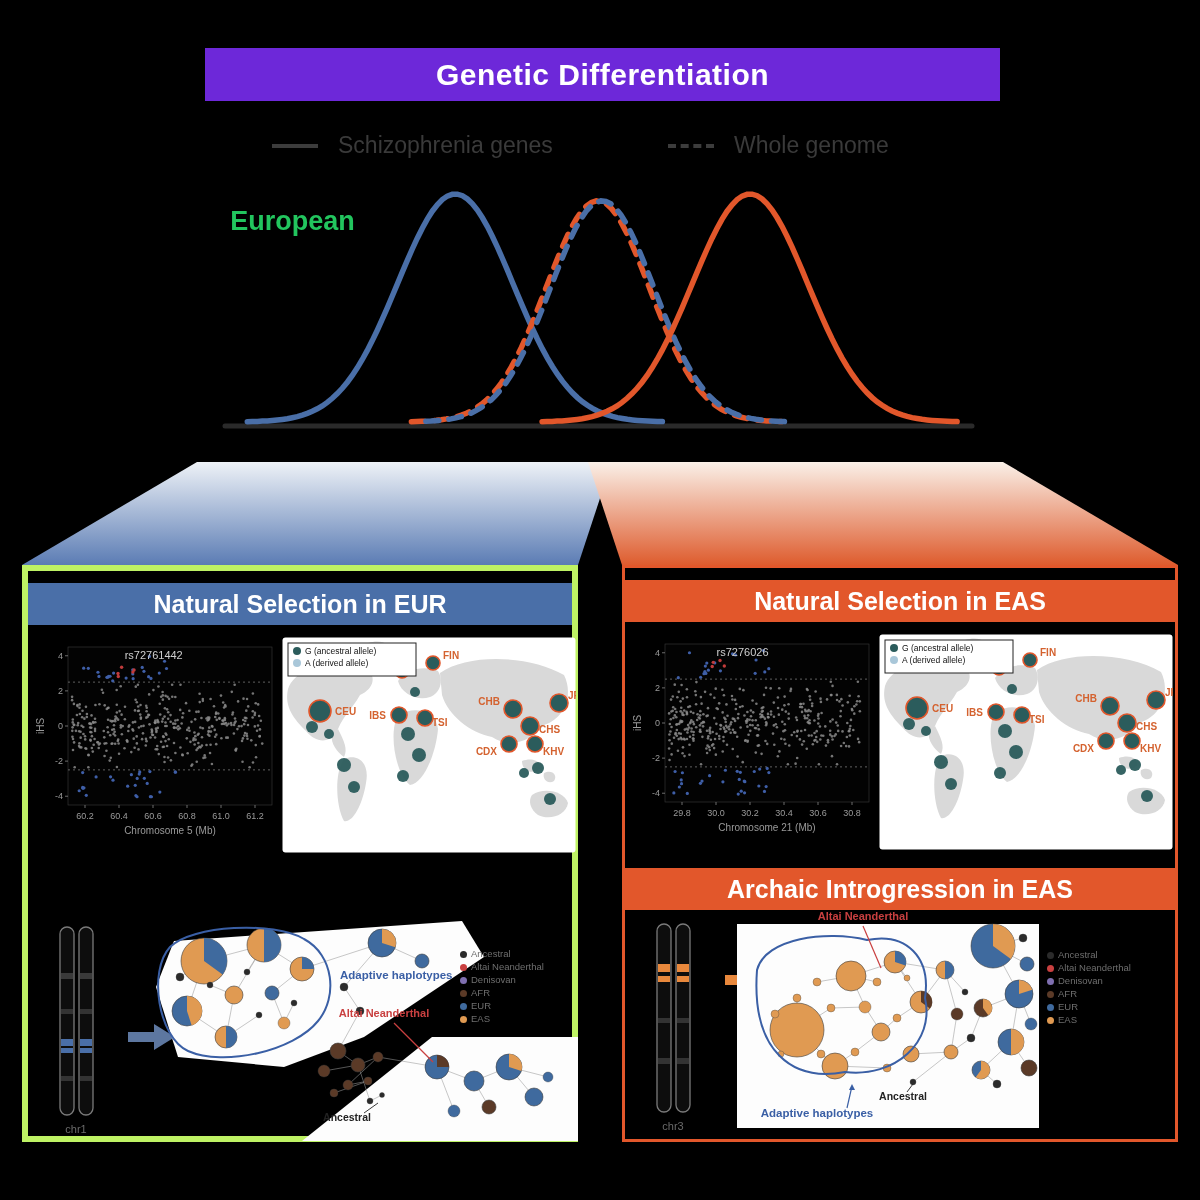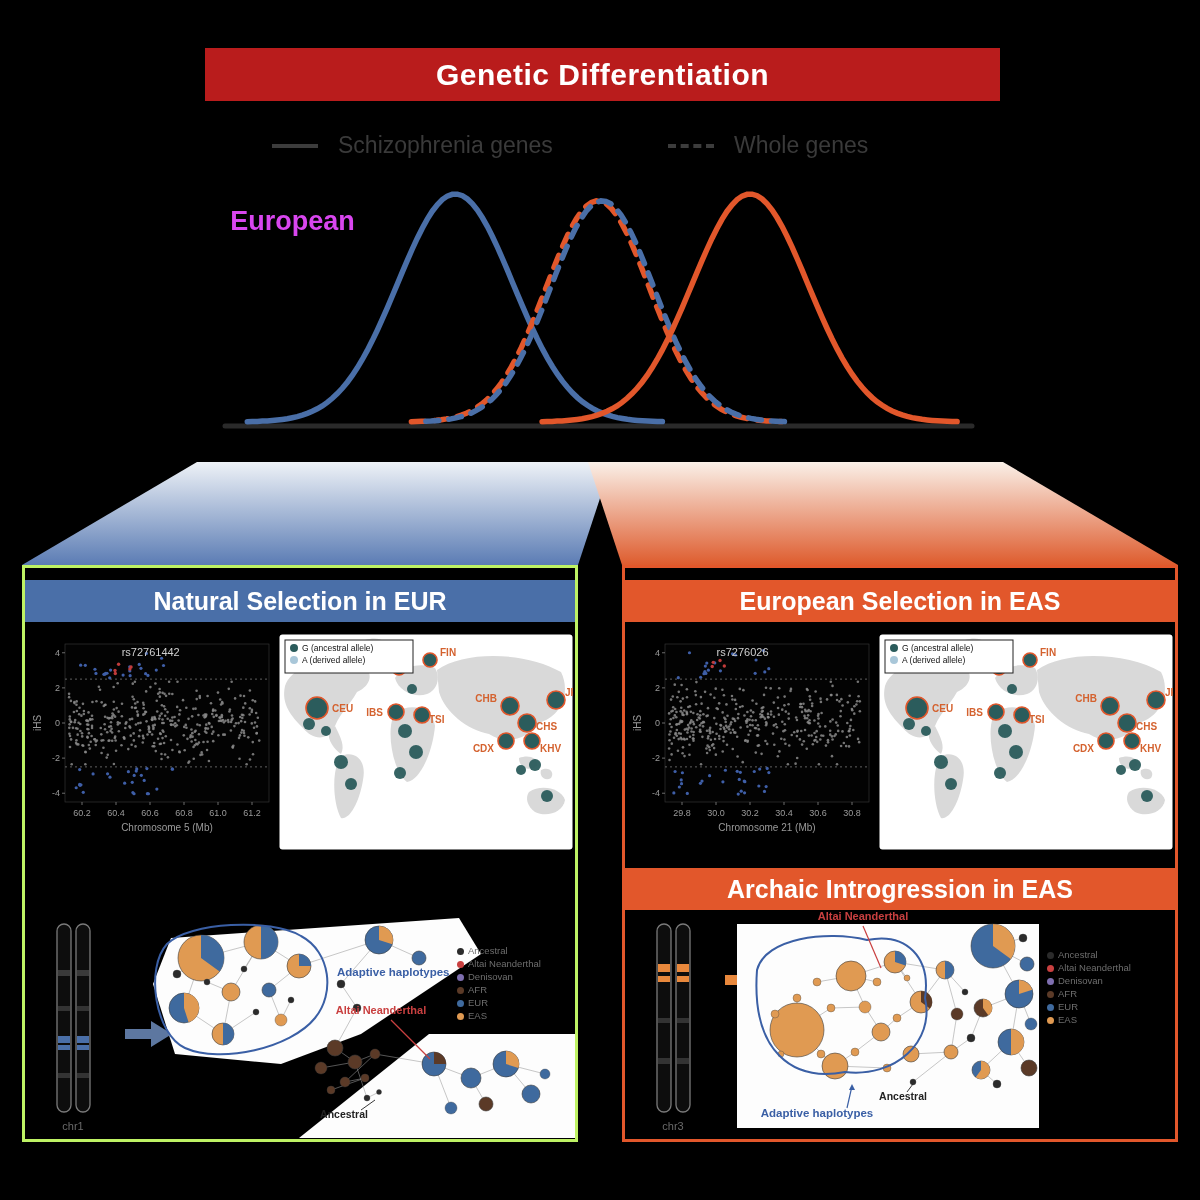--- a/index.html
+++ b/index.html
@@ -2,34 +2,34 @@
 <html><head>
 <meta charset="utf-8">
 <style>
   html,body{margin:0;padding:0;background:#000;}
   body{width:1200px;height:1200px;position:relative;overflow:hidden;
        font-family:"Liberation Sans",sans-serif;}
   svg text{font-family:"Liberation Sans",sans-serif;}
 
   .top-banner{position:absolute;left:205px;top:48px;width:795px;height:53px;
     line-height:53px;text-align:center;color:#fff;font-weight:bold;font-size:30px;
-    background:#b91c1c;letter-spacing:.5px;}
+    background:#6d28d9;letter-spacing:.5px;}
   .curve-legend{position:absolute;display:flex;align-items:center;gap:20px;
     color:#3a3a3a;font-size:23px;}
   #leg1{left:272px;top:132px;} #leg2{left:668px;top:132px;}
   .leg-line{width:46px;height:0;border-top:4px solid #3c3c3c;display:inline-block;}
   .leg-line.dashed{border-top-style:dashed;}
   #curves{position:absolute;left:200px;top:110px;width:800px;height:355px;}
   .pop-label{position:absolute;font-weight:bold;font-size:27px;text-align:center;line-height:1.25;}
-  .eur-label{left:200px;top:205px;width:185px;color:#d946ef;}
+  .eur-label{left:200px;top:205px;width:185px;color:#22c55e;}
   .eas-label{left:810px;top:205px;width:195px;color:#e2572b;}
   #beams{position:absolute;left:0;top:462px;width:1200px;height:103px;}
 
   .panel{position:absolute;top:565px;width:556px;height:577px;background:#000;box-sizing:border-box;}
-  .eur-panel{left:22px;border:3px solid #bef264;}
+  .eur-panel{left:22px;border:6px solid #bef264;}
   .eas-panel{left:622px;border:3px solid #e2572b;}
   .panel-header{position:absolute;left:0;right:0;top:12px;height:42px;line-height:42px;
     text-align:center;color:#fff;font-weight:bold;font-size:25px;}
   .eur-bg{background:#4a6fa8;} .eas-bg{background:#e2572b;}
   .panel-header.introg{top:300px;}
   .scatter{position:absolute;left:4px;top:64px;width:252px;height:220px;}
   .map{position:absolute;left:254px;top:66px;width:294px;height:216px;}
   .chrom{position:absolute;left:16px;top:350px;width:80px;height:218px;}
   .arrow-svg{position:absolute;width:48px;height:28px;}
   .eur-panel .arrow-svg{left:100px;top:452px;}
@@ -47,21 +47,21 @@
 <body>
 
 <div class="top-banner">Genetic Differentiation</div>
 
 <div class="curve-legend" id="leg1">
   <span class="leg-line"></span>
   <span>Schizophrenia genes</span>
 </div>
 <div class="curve-legend" id="leg2">
   <span class="leg-line dashed"></span>
-  <span>Whole genes</span>
+  <span>Whole genome</span>
 </div>
 
 <svg id="curves" viewBox="0 0 800 355">
     <path d="M25,316 L772,316" stroke="#2a2a2a" stroke-width="5" stroke-linecap="round"></path>
     <path d="M47.3,311.7L52.3,311.5L57.3,311.4L62.3,311.1L67.3,310.9L72.3,310.5L77.3,310.0L82.3,309.4L87.3,308.7L92.3,307.7L97.3,306.6L102.3,305.1L107.3,303.4L112.3,301.3L117.3,298.8L122.3,295.9L127.3,292.4L132.3,288.3L137.3,283.6L142.3,278.3L147.3,272.2L152.3,265.4L157.3,257.8L162.3,249.5L167.3,240.4L172.3,230.6L177.3,220.2L182.3,209.2L187.3,197.8L192.3,186.0L197.3,174.1L202.3,162.1L207.3,150.4L212.3,139.0L217.3,128.2L222.3,118.2L227.3,109.1L232.3,101.2L237.3,94.7L242.3,89.6L247.3,86.1L252.3,84.3L257.4,84.2L262.4,85.7L267.4,89.0L272.4,93.8L277.4,100.1L282.4,107.8L287.4,116.6L292.4,126.5L297.4,137.2L302.4,148.5L307.4,160.2L312.4,172.2L317.4,184.1L322.4,195.9L327.4,207.4L332.4,218.5L337.4,229.0L342.4,238.9L347.4,248.1L352.4,256.5L357.4,264.2L362.4,271.2L367.4,277.3L372.4,282.8L377.4,287.6L382.4,291.8L387.4,295.3L392.4,298.4L397.4,301.0L402.4,303.1L407.4,304.9L412.4,306.4L417.4,307.6L422.4,308.5L427.4,309.3L432.4,309.9L437.4,310.4L442.4,310.8L447.4,311.1L452.4,311.3L457.4,311.5L462.4,311.6" fill="none" stroke="#4a6fa8" stroke-width="5.5" stroke-linecap="round"></path>
     <path d="M211.4,311.7L216.4,311.5L221.4,311.3L226.4,311.1L231.4,310.7L236.4,310.3L241.4,309.7L246.4,308.9L251.4,307.9L256.4,306.7L261.4,305.1L266.4,303.2L271.4,300.7L276.4,297.8L281.4,294.3L286.4,290.1L291.4,285.2L296.4,279.4L301.4,272.8L306.4,265.4L311.4,256.9L316.4,247.6L321.4,237.4L326.4,226.4L331.4,214.7L336.4,202.3L341.4,189.6L346.4,176.7L351.4,163.8L356.4,151.2L361.4,139.1L366.4,127.8L371.4,117.6L376.4,108.8L381.4,101.5L386.4,96.1L391.4,92.5L396.4,90.9L401.4,91.4L406.4,93.9L411.4,98.5L416.4,104.8L421.4,112.9L426.4,122.4L431.4,133.1L436.4,144.8L441.4,157.2L446.4,170.0L451.4,182.9L456.4,195.8L461.4,208.3L466.4,220.4L471.4,231.8L476.4,242.4L481.4,252.2L486.4,261.1L491.4,269.1L496.4,276.1L501.4,282.3L506.4,287.6L511.4,292.2L516.4,296.1L521.4,299.3L526.4,302.0L531.4,304.1L536.4,305.9L541.4,307.3L546.4,308.4L551.4,309.3L556.4,310.0L561.4,310.5L566.4,310.9L571.4,311.2L576.4,311.4L581.4,311.6" fill="none" stroke="#e2572b" stroke-width="5.5" stroke-linecap="round" stroke-dasharray="13 10"></path>
     <path d="M215.9,311.7L220.9,311.5L225.9,311.3L230.9,311.1L235.9,310.7L240.9,310.3L245.9,309.7L250.9,308.9L255.9,307.9L260.9,306.7L265.9,305.1L270.9,303.2L275.9,300.7L280.9,297.8L285.9,294.3L290.9,290.1L295.9,285.2L300.9,279.4L305.9,272.8L310.9,265.4L315.9,256.9L320.9,247.6L325.9,237.4L330.9,226.4L335.9,214.7L340.9,202.3L345.9,189.6L350.9,176.7L355.9,163.8L360.9,151.2L365.9,139.1L370.9,127.8L375.9,117.6L380.9,108.8L385.9,101.5L390.9,96.1L395.9,92.5L400.9,90.9L405.9,91.4L410.9,93.9L415.9,98.5L420.9,104.8L425.9,112.9L430.9,122.4L435.9,133.1L440.9,144.8L445.9,157.2L450.9,170.0L455.9,182.9L460.9,195.8L465.9,208.3L470.9,220.4L475.9,231.8L480.9,242.4L485.9,252.2L490.9,261.1L495.9,269.1L500.9,276.1L505.9,282.3L510.9,287.6L515.9,292.2L520.9,296.1L525.9,299.3L530.9,302.0L535.9,304.1L540.9,305.9L545.9,307.3L550.9,308.4L555.9,309.3L560.9,310.0L565.9,310.5L570.9,310.9L575.9,311.2L580.9,311.4L585.9,311.6" fill="none" stroke="#4a6fa8" stroke-width="5.5" stroke-linecap="round" stroke-dasharray="13 10" stroke-dashoffset="13"></path>
     <path d="M342.1,311.7L347.1,311.5L352.1,311.4L357.1,311.1L362.1,310.9L367.1,310.5L372.1,310.0L377.1,309.4L382.1,308.7L387.1,307.7L392.1,306.6L397.1,305.1L402.1,303.4L407.1,301.3L412.1,298.8L417.1,295.9L422.1,292.4L427.1,288.3L432.1,283.6L437.1,278.3L442.1,272.2L447.1,265.4L452.1,257.8L457.1,249.5L462.1,240.4L467.1,230.6L472.1,220.2L477.1,209.2L482.1,197.8L487.1,186.0L492.1,174.1L497.1,162.1L502.1,150.4L507.1,139.0L512.1,128.2L517.1,118.2L522.1,109.1L527.1,101.2L532.1,94.7L537.1,89.6L542.1,86.1L547.1,84.3L552.1,84.2L557.1,85.7L562.1,89.0L567.1,93.8L572.1,100.1L577.1,107.8L582.1,116.6L587.1,126.5L592.1,137.2L597.1,148.5L602.1,160.2L607.1,172.2L612.1,184.1L617.1,195.9L622.1,207.4L627.1,218.5L632.1,229.0L637.1,238.9L642.1,248.1L647.1,256.5L652.1,264.2L657.1,271.2L662.1,277.3L667.1,282.8L672.1,287.6L677.1,291.8L682.1,295.3L687.1,298.4L692.1,301.0L697.1,303.1L702.1,304.9L707.1,306.4L712.1,307.6L717.1,308.5L722.1,309.3L727.1,309.9L732.1,310.4L737.1,310.8L742.1,311.1L747.1,311.3L752.1,311.5L757.1,311.6" fill="none" stroke="#e2572b" stroke-width="5.5" stroke-linecap="round"></path>
   </svg>
 
@@ -731,21 +731,21 @@
       <div><span class="dot" style="background: rgb(43, 43, 43);"></span><span>Ancestral</span></div>
       <div><span class="dot" style="background: rgb(201, 64, 64);"></span><span>Altai Neanderthal</span></div>
       <div><span class="dot" style="background: rgb(127, 111, 176);"></span><span>Denisovan</span></div>
       <div><span class="dot" style="background: rgb(91, 58, 39);"></span><span>AFR</span></div>
       <div><span class="dot" style="background: rgb(63, 106, 158);"></span><span>EUR</span></div>
       <div><span class="dot" style="background: rgb(224, 154, 82);"></span><span>EAS</span></div>
     </div>
 </section>
 
 <section class="panel eas-panel">
-  <div class="panel-header eas-bg">European Selection in EAS</div>
+  <div class="panel-header eas-bg">Natural Selection in EAS</div>
   <svg class="scatter" id="scatter-eas" viewBox="0 0 252 220">
       <rect x="36" y="12" width="204" height="158" fill="#030303" stroke="#3a3a3a" stroke-width="0.6"></rect>
       <line x1="36" x2="240" y1="47.111111111111114" y2="47.111111111111114" stroke="#8a8a8a" stroke-width="0.7" stroke-dasharray="2 3"></line>
       <line x1="36" x2="240" y1="134.88888888888889" y2="134.88888888888889" stroke="#8a8a8a" stroke-width="0.7" stroke-dasharray="2 3"></line>
       <text x="31" y="23.77777777777778" font-size="9" fill="#9a9a9a" text-anchor="end">4</text>
       <line x1="33" x2="36" y1="20.77777777777778" y2="20.77777777777778" stroke="#9a9a9a" stroke-width="0.7"></line>
       <text x="31" y="58.888888888888886" font-size="9" fill="#9a9a9a" text-anchor="end">2</text>
       <line x1="33" x2="36" y1="55.888888888888886" y2="55.888888888888886" stroke="#9a9a9a" stroke-width="0.7"></line>
       <text x="31" y="94" font-size="9" fill="#9a9a9a" text-anchor="end">0</text>
       <line x1="33" x2="36" y1="91" y2="91" stroke="#9a9a9a" stroke-width="0.7"></line>

